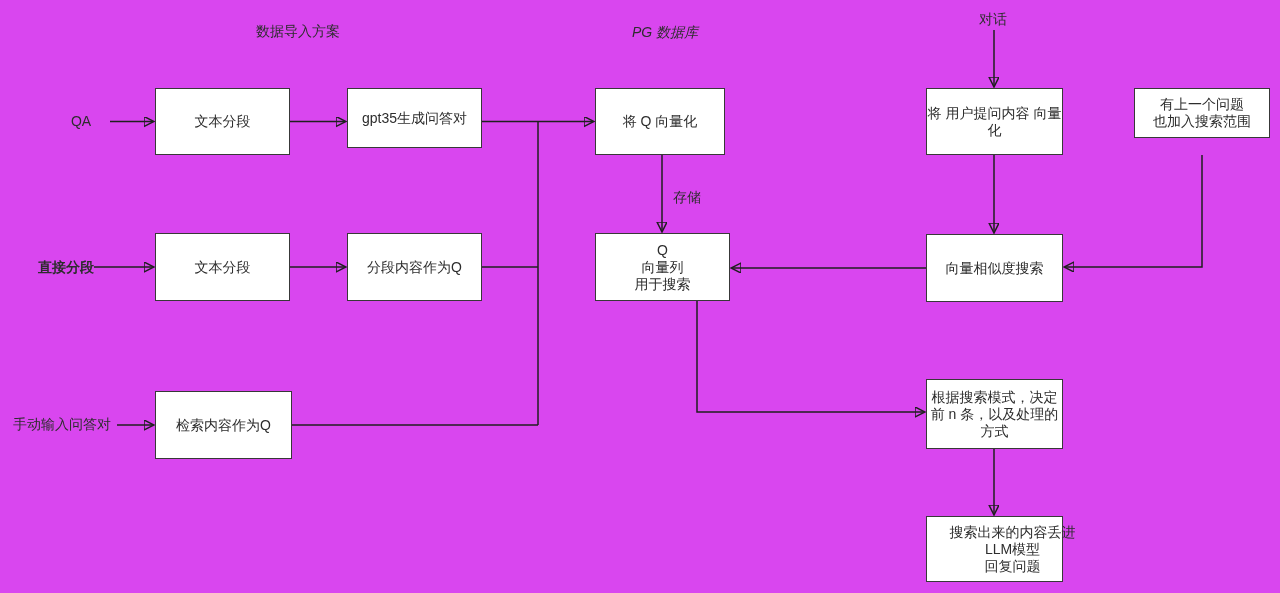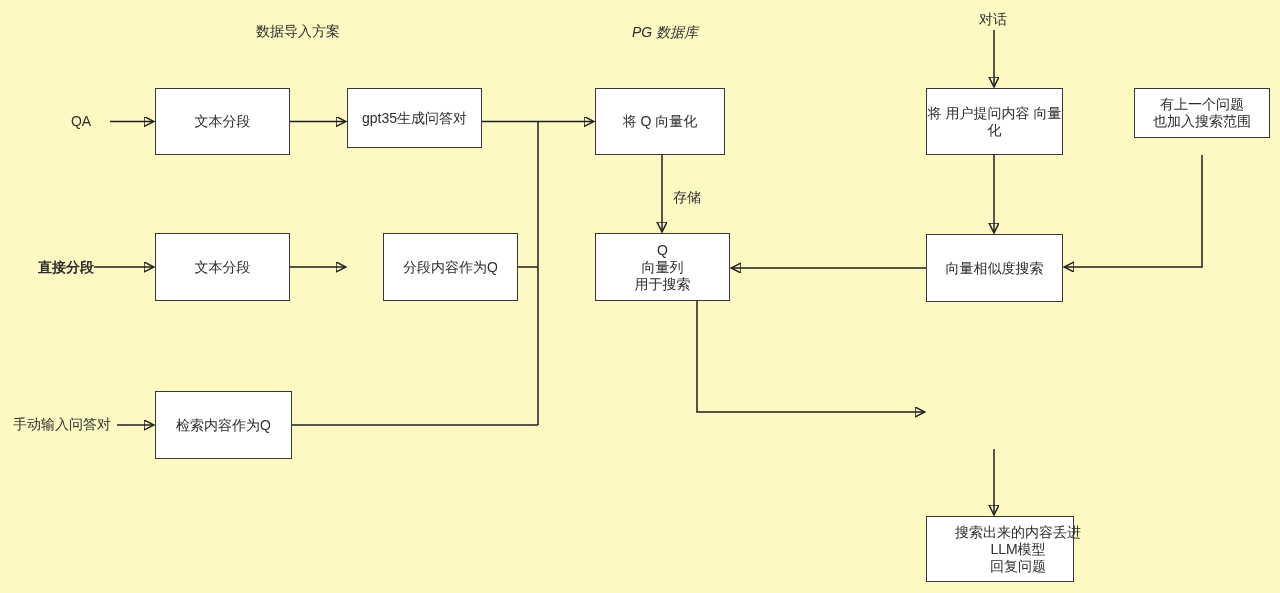--- a/index.html
+++ b/index.html
@@ -5,21 +5,21 @@
   html, body {
     margin: 0;
     padding: 0;
     background: #ffffff;
     font-family: "Liberation Sans", "DejaVu Sans", sans-serif;
   }
   #canvas {
     position: relative;
     width: 1280px;
     height: 593px;
-    background: #fef9c3;
+    background: #d946ef;
     overflow: hidden;
     color: #2d2d2d;
   }
   #connector-layer {
     position: absolute;
     left: 0;
     top: 0;
     width: 1280px;
     height: 593px;
   }
@@ -93,25 +93,28 @@
 
   <div class="node" style="left:155px; top:88px; width:135px; height:67px;">文本分段</div>
   <div class="node" style="left:347px; top:88px; width:135px; height:60px;">gpt35生成问答对</div>
   <div class="node" style="left:595px; top:88px; width:130px; height:67px;">将 Q 向量化</div>
   <div class="node" style="left:926px; top:88px; width:137px; height:67px;">将 用户提问内容 向量
 化</div>
   <div class="node" style="left:1134px; top:88px; width:136px; height:50px;">有上一个问题
 也加入搜索范围</div>
 
   <div class="node" style="left:155px; top:233px; width:135px; height:68px;">文本分段</div>
-  <div class="node" style="left:347px; top:233px; width:135px; height:68px;margin-left:36px;">分段内容作为Q</div>
+  <div class="node" style="left:347px; top:233px; width:135px; height:68px;">分段内容作为Q</div>
   <div class="node" style="left:595px; top:233px; width:135px; height:68px;">Q
 向量列
 用于搜索</div>
   <div class="node" style="left:926px; top:234px; width:137px; height:68px;">向量相似度搜索</div>
 
   <div class="node" style="left:155px; top:391px; width:137px; height:68px;">检索内容作为Q</div>
+  <div class="node" style="left:926px; top:379px; width:137px; height:70px;">根据搜索模式，决定
+前 n 条，以及处理的
+方式</div>
 
-  <div class="node" style="left:926px; top:516px; width:148px; height:66px;padding-left:36px;">搜索出来的内容丢进
+  <div class="node" style="left:926px; top:516px; width:137px; height:66px;padding-left:36px;">搜索出来的内容丢进
 LLM模型
 回复问题</div>
 
 </div>
 
 </body></html>

